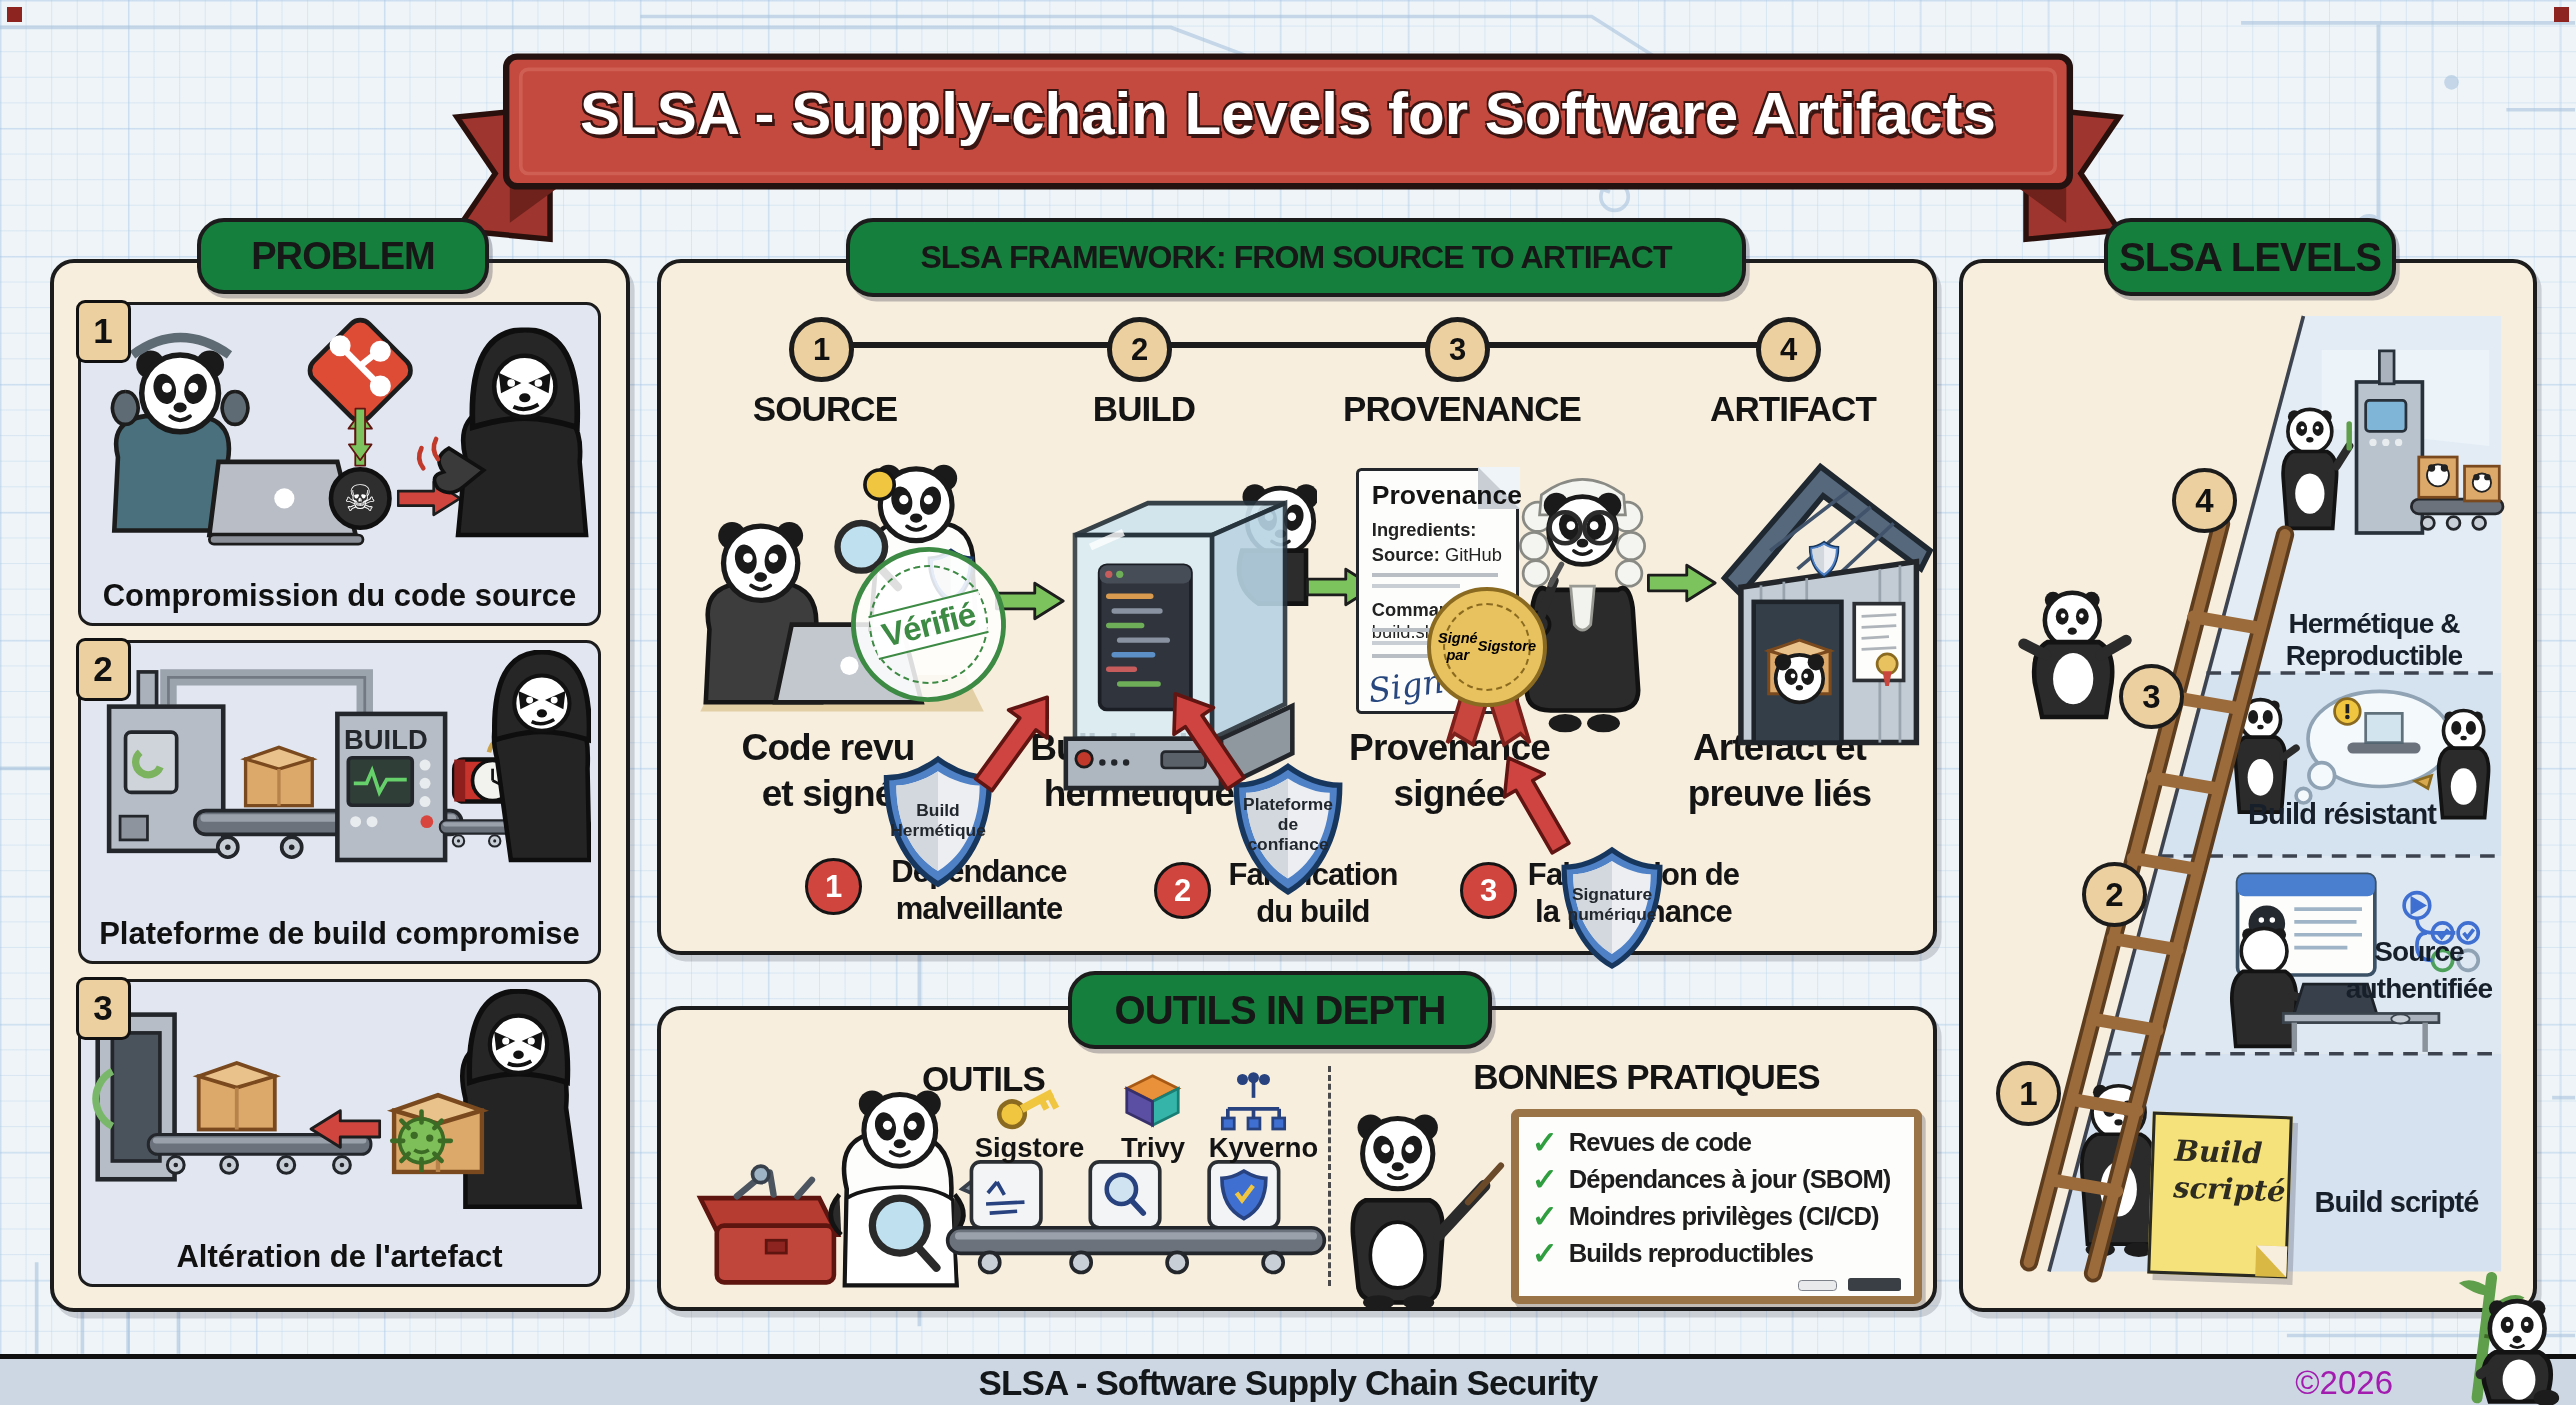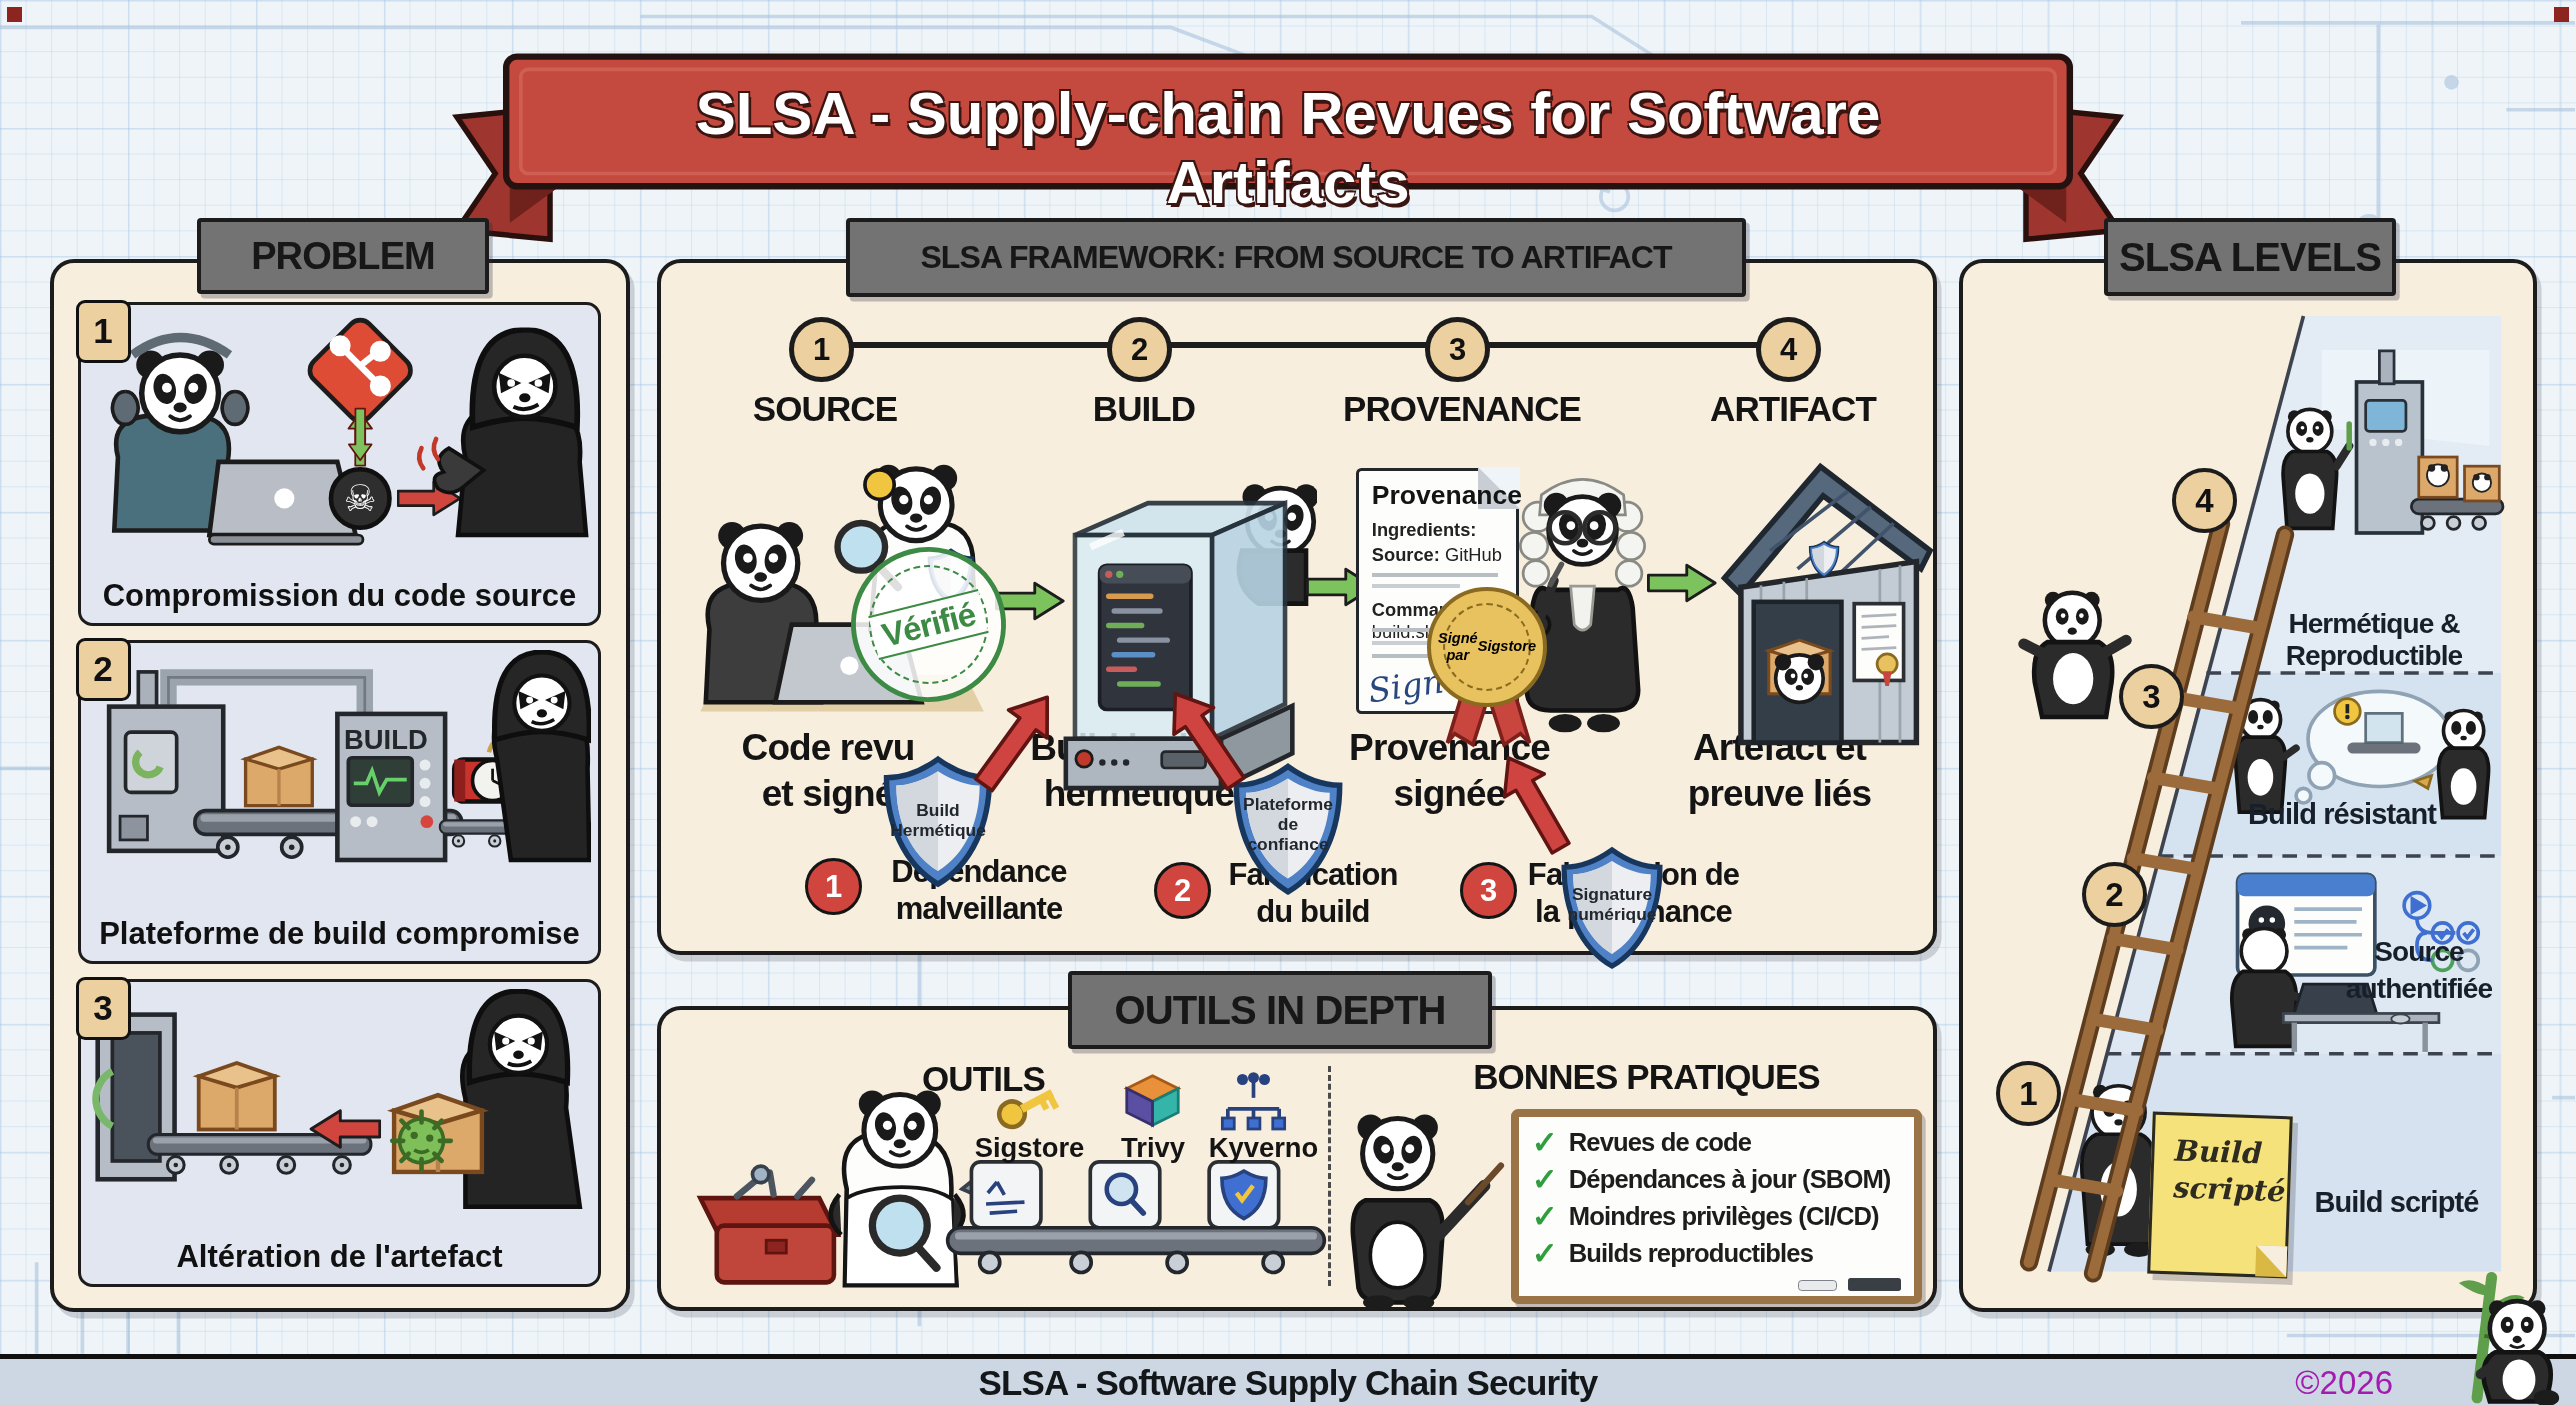--- a/index.html
+++ b/index.html
@@ -8,21 +8,21 @@
     background-image:
       linear-gradient(rgba(160,195,228,.22) 1.8px, transparent 1.8px),
       linear-gradient(90deg, rgba(160,195,228,.22) 1.8px, transparent 1.8px),
       linear-gradient(rgba(175,205,232,.35) 0.9px, transparent 0.9px),
       linear-gradient(90deg, rgba(175,205,232,.35) 0.9px, transparent 0.9px);
     background-size:128px 128px,128px 128px,25.6px 25.6px,25.6px 25.6px;
     position:relative;}
   .abs{position:absolute;}
   .panel{position:absolute;background:#f7eedd;border:4.6px solid #1c1c1c;border-radius:24px;
     box-shadow:4.6px 6.4px 0 rgba(40,40,60,.18);}
-  .tab{position:absolute;background:#737373;border:4.6px solid #1c1c1c;border-radius:4px;
+  .tab{position:absolute;background:#15803d;border:4.6px solid #1c1c1c;border-radius:27px;
     display:flex;align-items:center;justify-content:center;font-weight:700;color:#171717;
     box-shadow:3.7px 4.6px 0 rgba(40,40,60,.28);letter-spacing:-0.9px;z-index:6;}
   .pcard{position:absolute;background:#e1e6f0;border:3.7px solid #1c1c1c;border-radius:14.6px;}
   .nbadge{position:absolute;width:49px;height:57px;background:#ecd0a0;border:3.7px solid #111;
     border-radius:9.1px;display:flex;align-items:center;justify-content:center;
     font-size:35px;font-weight:700;color:#111;z-index:4;}
   .pcap{position:absolute;left:0;right:0;bottom:9.1px;text-align:center;font-size:31px;
     font-weight:700;color:#111;}
   .stepcirc{position:absolute;width:55px;height:55px;border-radius:50%;background:#ecd0a0;
     border:5.5px solid #1c1c1c;display:flex;align-items:center;justify-content:center;
@@ -152,21 +152,21 @@
 <div class="corner" style="right:7.3px;top:7.3px;"></div>
 
 <svg class="abs" width="2576" height="274" style="left:0;top:0;z-index:2" viewBox="0 0 2816 300">
   <polygon points="600,118 498,128 540,190 498,252 600,262" fill="#9e352e" stroke="#2a100d" stroke-width="6"></polygon>
   <polygon points="2216,118 2318,128 2276,190 2318,252 2216,262" fill="#9e352e" stroke="#2a100d" stroke-width="6"></polygon>
   <polygon points="556,200 616,200 556,244" fill="#6f211c"></polygon>
   <polygon points="2260,200 2200,200 2260,244" fill="#6f211c"></polygon>
   <rect x="552" y="62" width="1712" height="142" rx="12" fill="#c4493f" stroke="#241210" stroke-width="7"></rect>
   <rect x="568" y="76" width="1680" height="114" rx="8" fill="none" stroke="#d66b5e" stroke-width="4" opacity=".65"></rect>
 </svg>
-<div class="ribbon-title">SLSA - Supply-chain Revues for Software Artifacts</div>
+<div class="ribbon-title">SLSA - Supply-chain Levels for Software Artifacts</div>
 
 <div class="panel" style="left:50px;top:259px;width:572px;height:1045px;"></div>
 <div class="tab" style="left:197px;top:218px;width:284px;height:68px;font-size:38px;">
   <span>PROBLEM</span>
 </div>
 
 <div class="pcard" style="left:78px;top:302px;width:517px;height:318px;">
   <div class="nbadge" style="left:-5.5px;top:-5.5px;">1</div>
   <svg width="510" height="256" viewBox="0 0 557 280" style="position:absolute;left:0;top:5.5px;">
     <path d="M 40 160 Q 30 120 70 115 L 130 115 Q 168 120 160 165 L 168 240 L 36 240 Z" fill="#49707c" stroke="#1c1c1c" stroke-width="5"></path>

